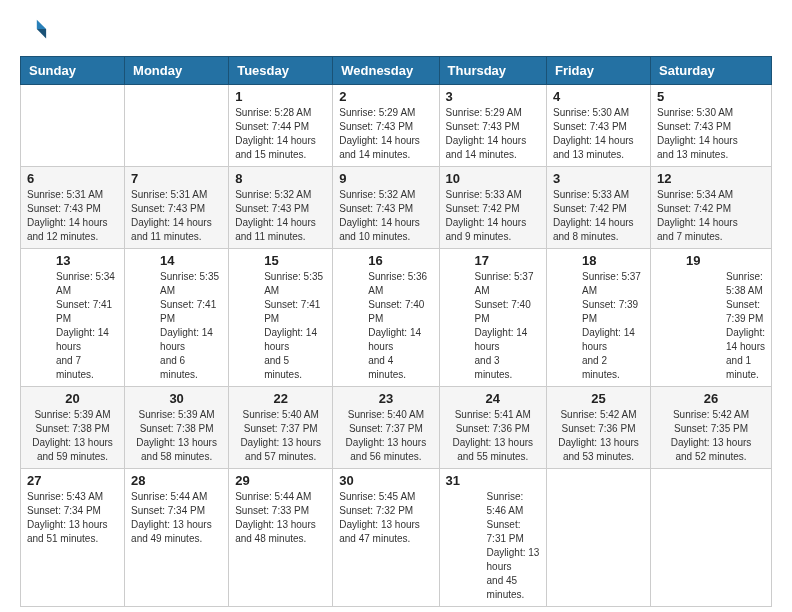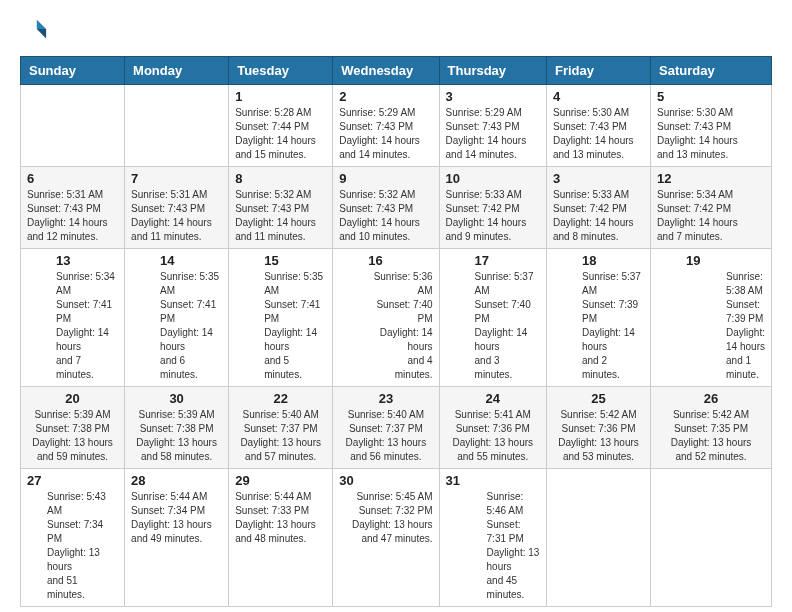--- a/index.html
+++ b/index.html
@@ -240,21 +240,21 @@
           </td>
           <td>
             <span class="day-num">15</span>
             <div class="day-info" style="white-space: pre-line;">Sunrise: 5:35 AM
 Sunset: 7:41 PM
 Daylight: 14 hours
 and 5 minutes.</div>
           </td>
           <td>
             <span class="day-num">16</span>
-            <div class="day-info" style="white-space: pre-line; text-align: right;">Sunrise: 5:36 AM
+            <div class="day-info" style="white-space: pre-line;">Sunrise: 5:36 AM
 Sunset: 7:40 PM
 Daylight: 14 hours
 and 4 minutes.</div>
           </td>
           <td>
             <span class="day-num">17</span>
             <div class="day-info" style="white-space: pre-line;">Sunrise: 5:37 AM
 Sunset: 7:40 PM
 Daylight: 14 hours
 and 3 minutes.</div>
@@ -321,42 +321,42 @@
             <span class="day-num">26</span>
             <div class="day-info" style="white-space: pre-line;">Sunrise: 5:42 AM
 Sunset: 7:35 PM
 Daylight: 13 hours
 and 52 minutes.</div>
           </td>
         </tr>
         <tr class="row-5">
           <td>
             <span class="day-num">27</span>
-            <div class="day-info" style="white-space: pre-line; margin-left: 20px;">Sunrise: 5:43 AM
+            <div class="day-info" style="white-space: pre-line;">Sunrise: 5:43 AM
 Sunset: 7:34 PM
 Daylight: 13 hours
 and 51 minutes.</div>
           </td>
           <td>
             <span class="day-num">28</span>
             <div class="day-info" style="white-space: pre-line;">Sunrise: 5:44 AM
 Sunset: 7:34 PM
 Daylight: 13 hours
 and 49 minutes.</div>
           </td>
           <td>
             <span class="day-num">29</span>
             <div class="day-info" style="white-space: pre-line;">Sunrise: 5:44 AM
 Sunset: 7:33 PM
 Daylight: 13 hours
 and 48 minutes.</div>
           </td>
           <td>
             <span class="day-num">30</span>
-            <div class="day-info" style="white-space: pre-line; text-align: right;">Sunrise: 5:45 AM
+            <div class="day-info" style="white-space: pre-line;">Sunrise: 5:45 AM
 Sunset: 7:32 PM
 Daylight: 13 hours
 and 47 minutes.</div>
           </td>
           <td>
             <span class="day-num">31</span>
             <div class="day-info" style="white-space: pre-line; margin-left: 41px;">Sunrise: 5:46 AM
 Sunset: 7:31 PM
 Daylight: 13 hours
 and 45 minutes.</div>

